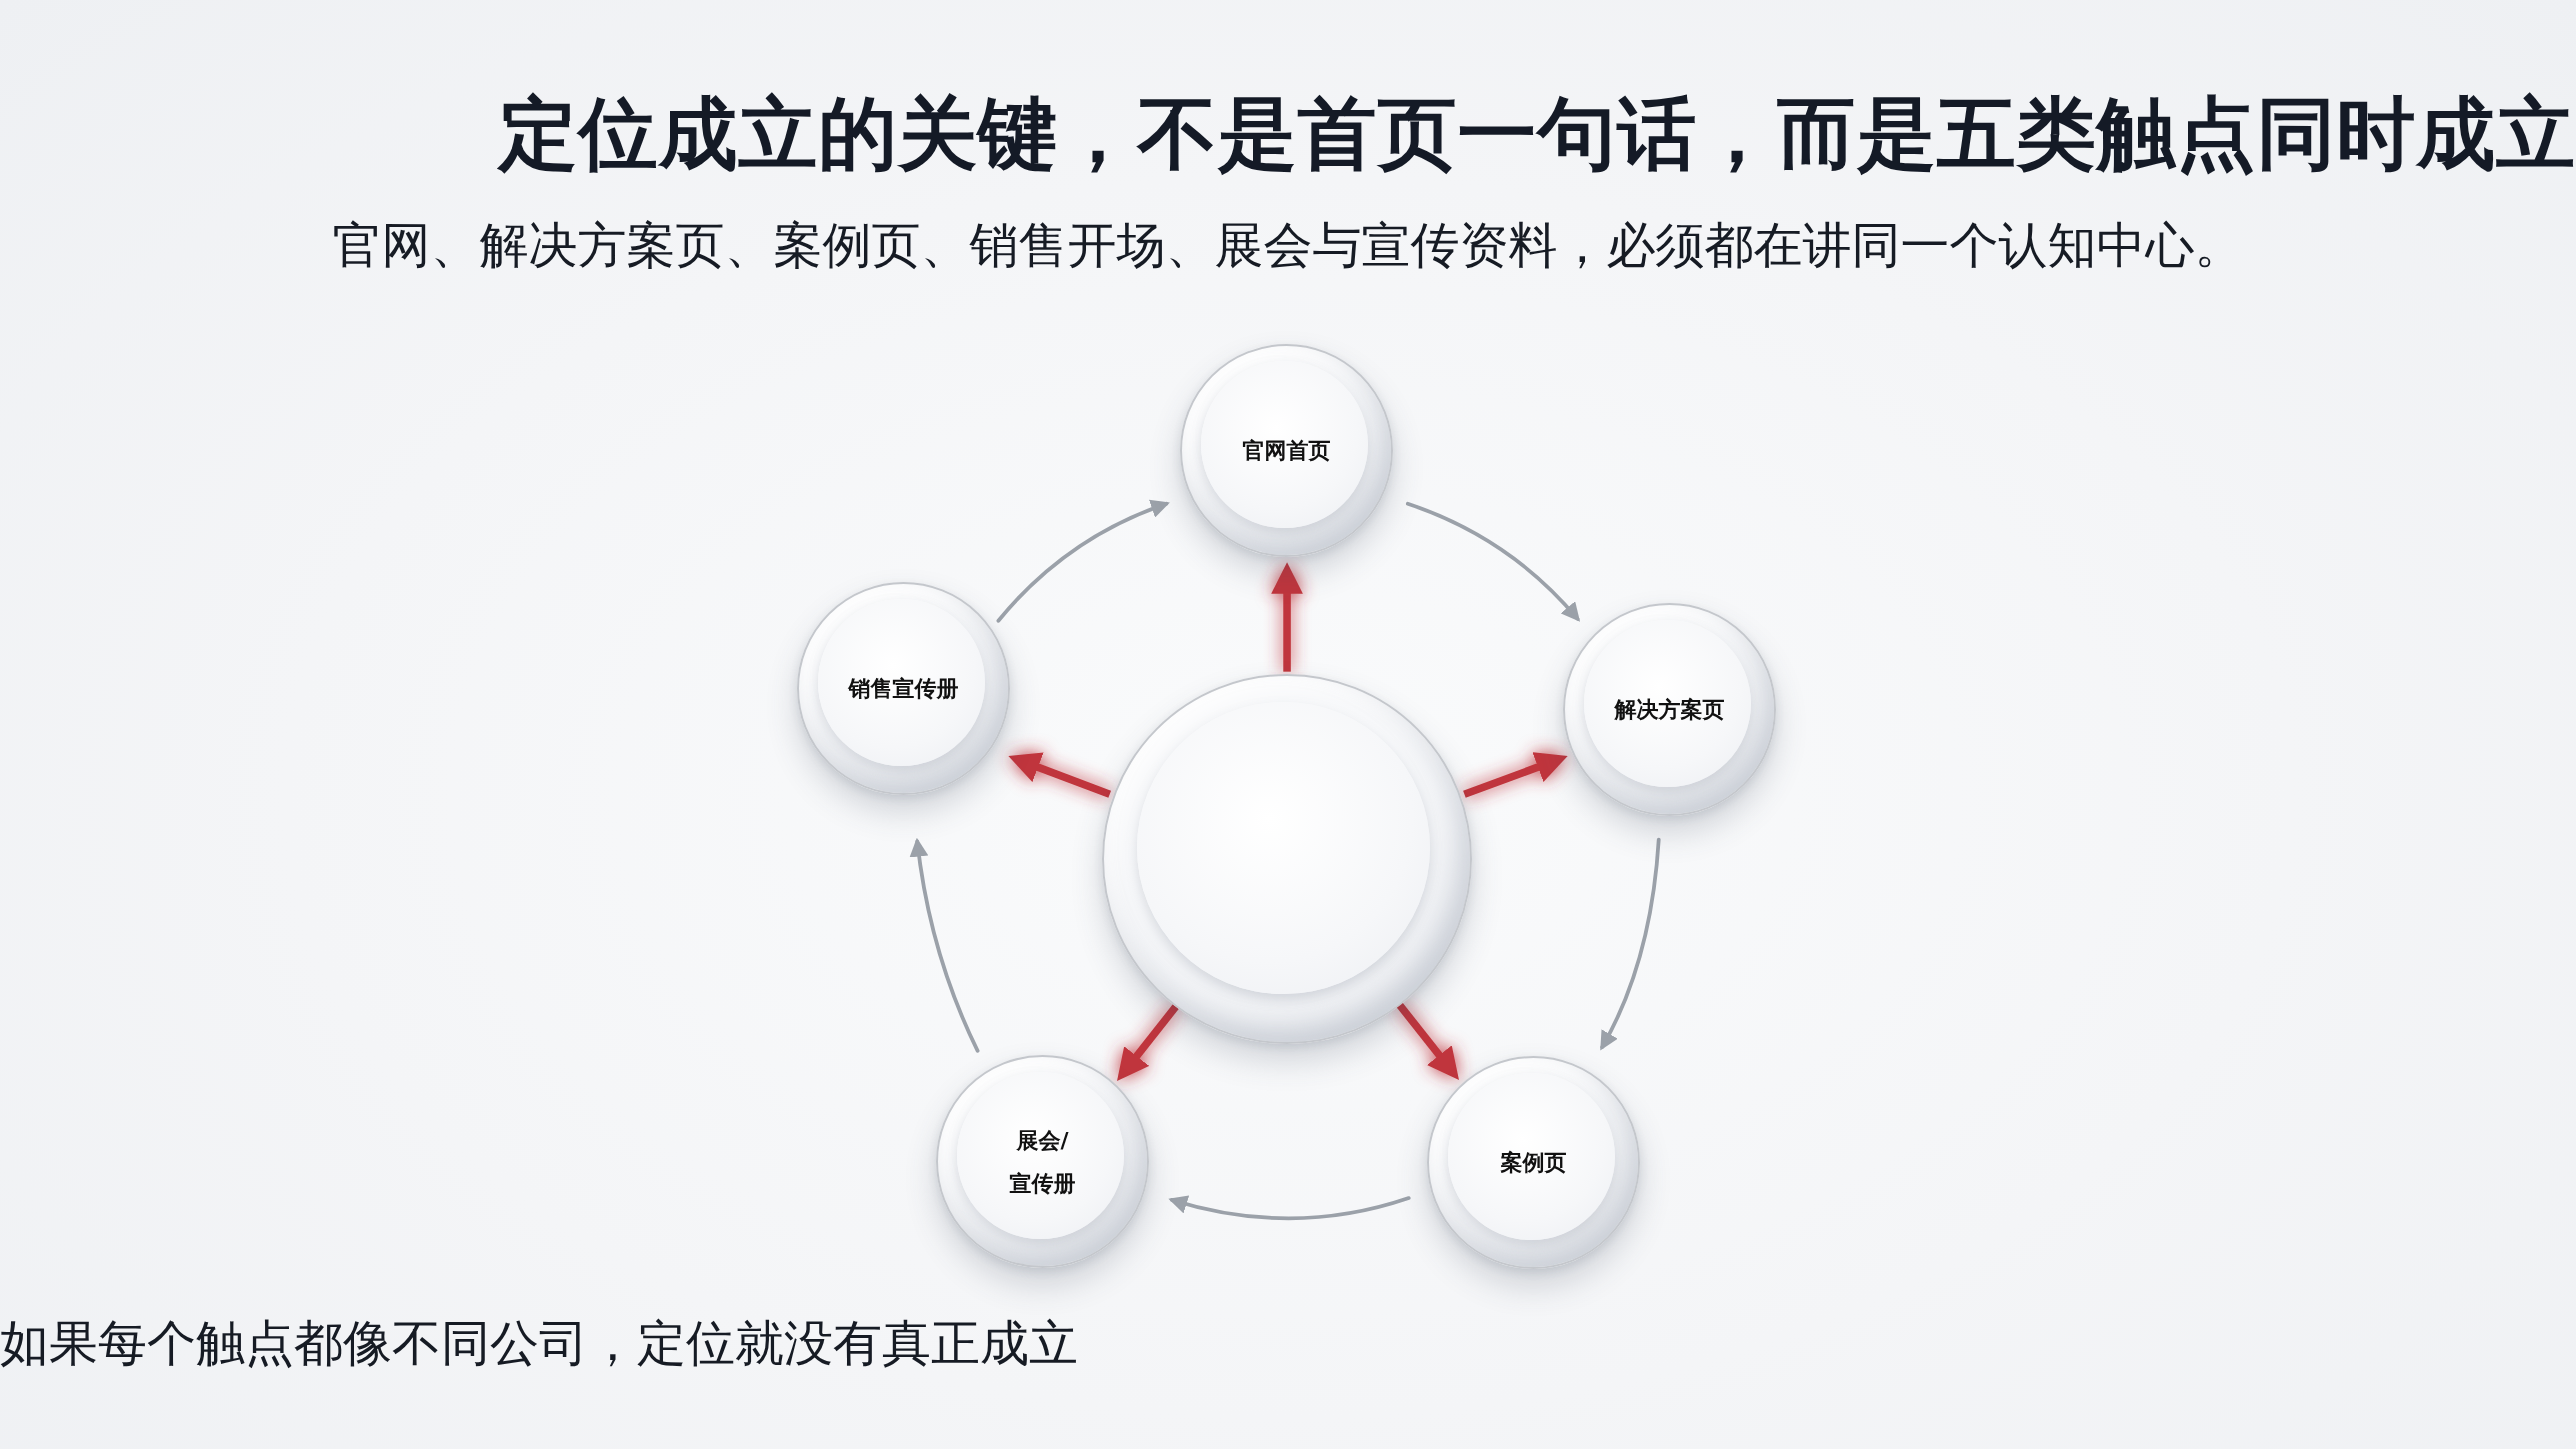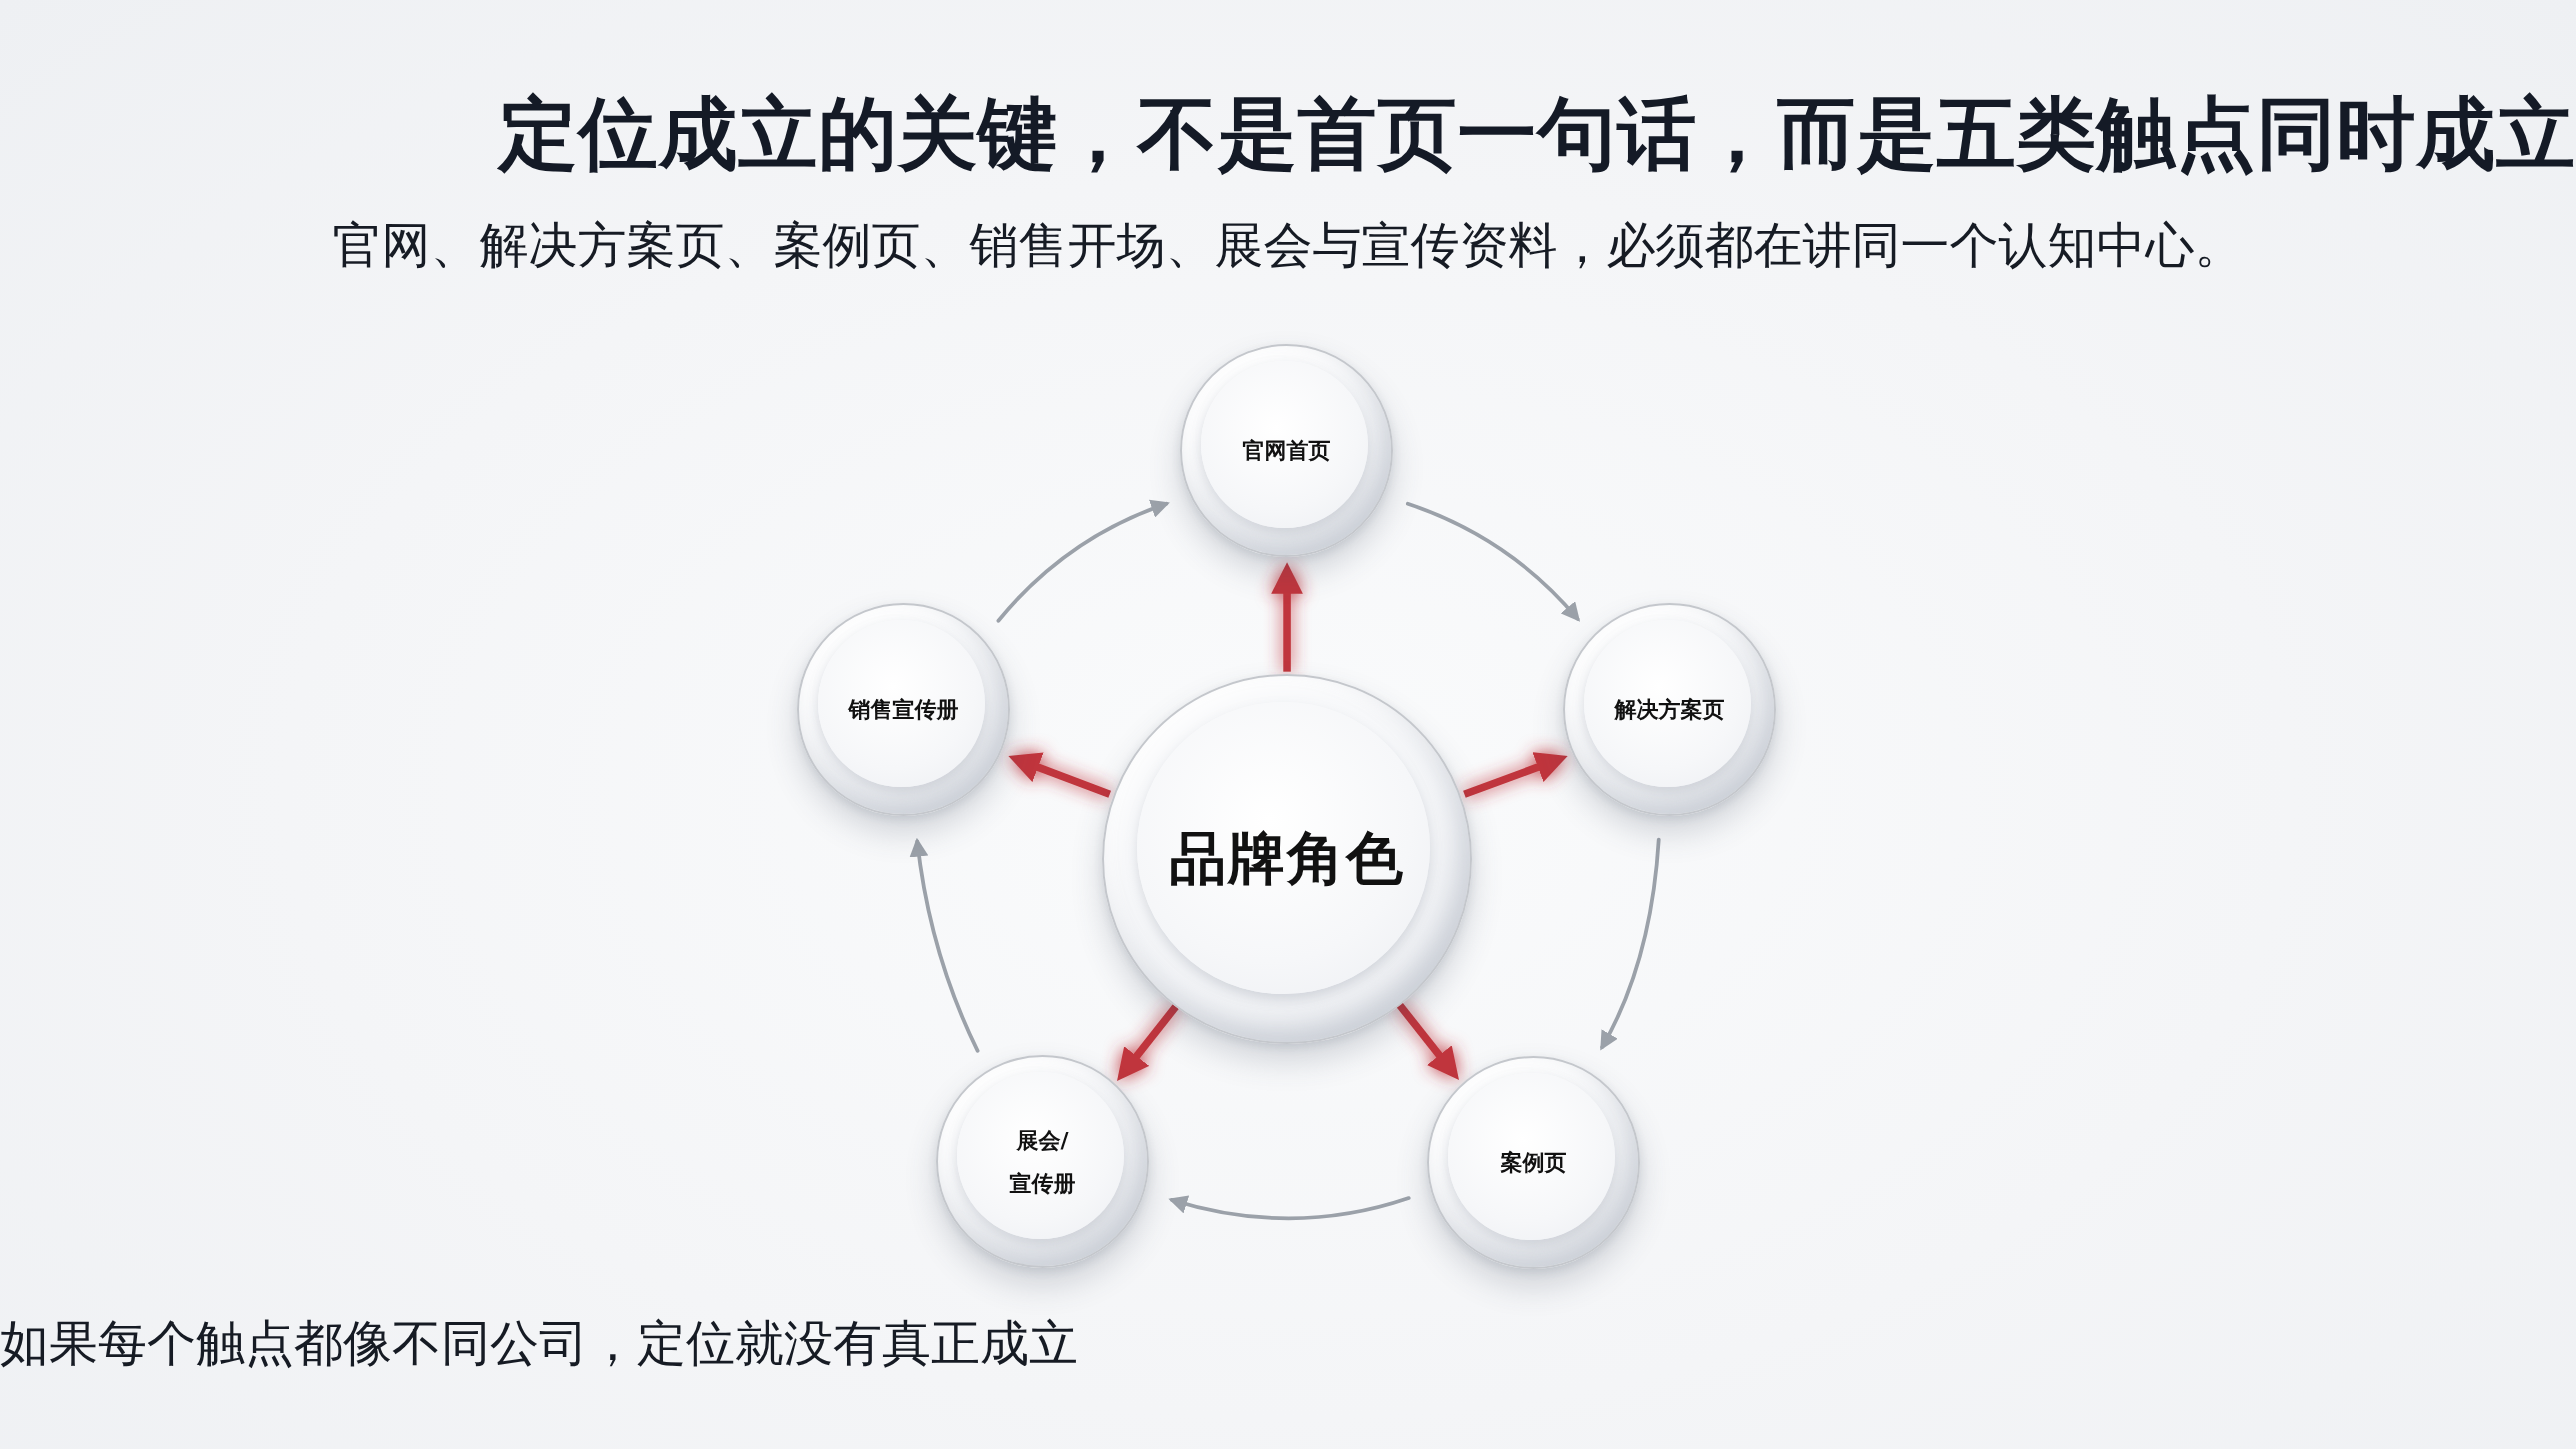--- a/index.html
+++ b/index.html
@@ -160,24 +160,23 @@
 </div>
 
 <div class="node small" style="left:936px; top:1055px;">
   <div class="inner"></div>
   <span class="label">
     <span style="display:block;">展会/</span>
     <span style="display:block;">宣传册</span>
   </span>
 </div>
 
-<div class="node small" style="left:797px; top:603px;">
+<div class="node small" style="left:797px; top:582px;">
   <div class="inner"></div>
   <span class="label">销售宣传册</span>
 </div>
 
 <div class="node center" style="left:1102px; top:674px;">
   <div class="inner"></div>
-  <span class="label">品牌角色</span>
 </div>
 
 <div class="caption">如果每个触点都像不同公司，定位就没有真正成立</div>
 
 
 </body></html>

